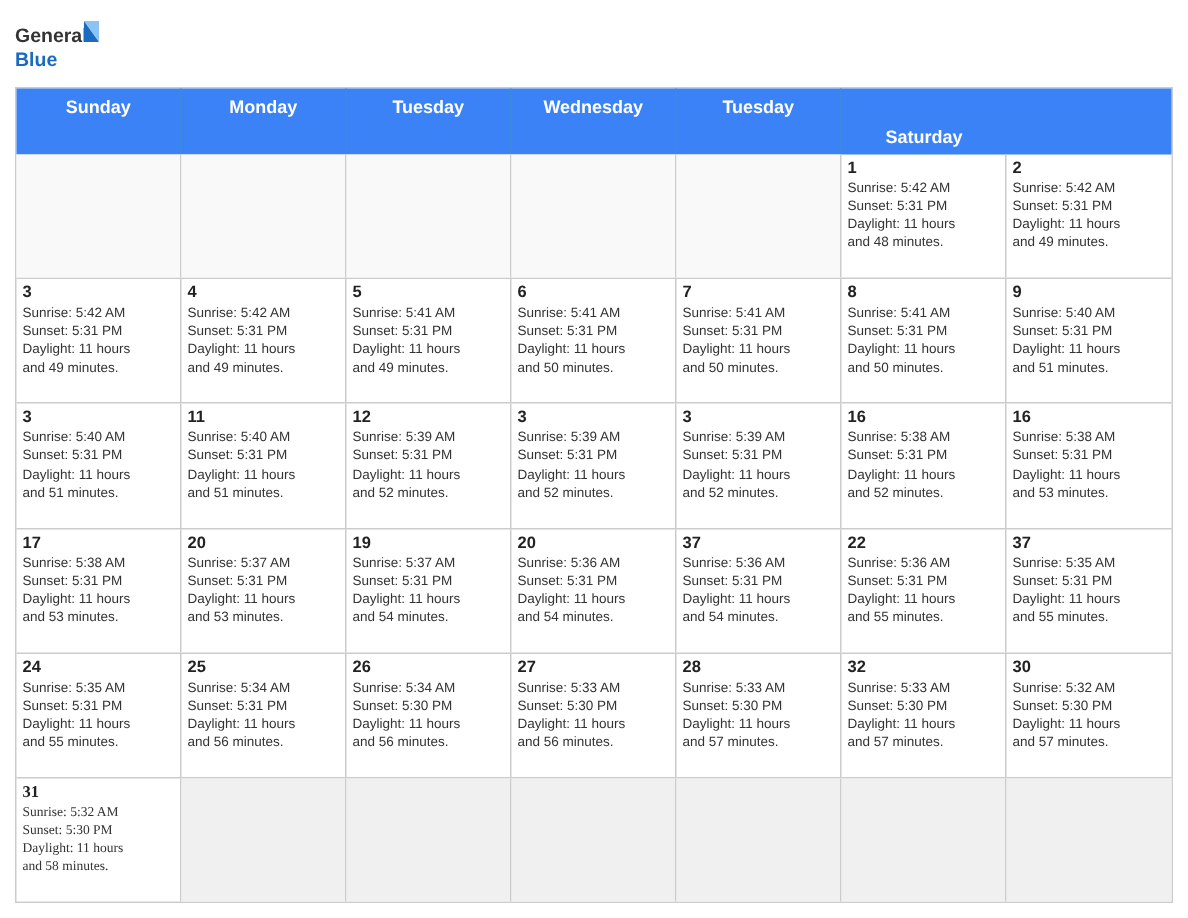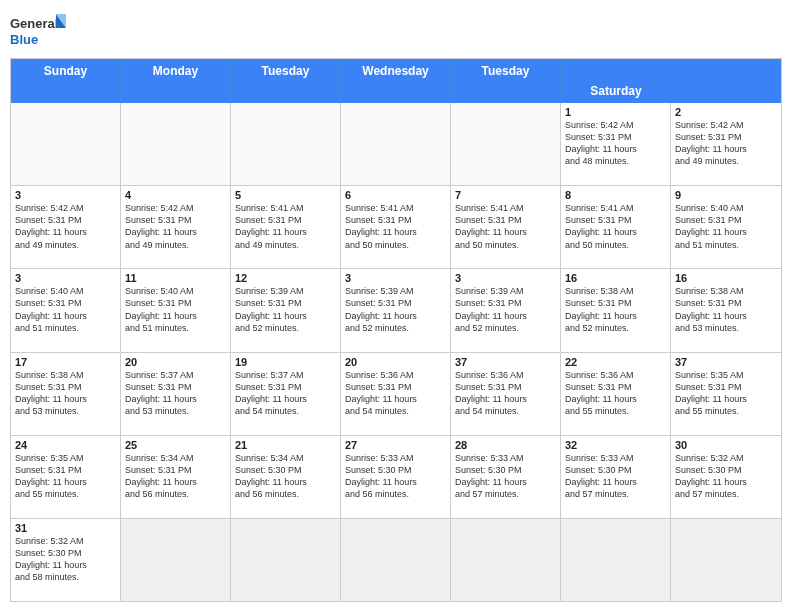--- a/index.html
+++ b/index.html
@@ -92,20 +92,21 @@
       color: #222;
       margin-bottom: 1px;
     }
     .day-info {
       font-size: 9px;
       color: #333;
       line-height: 1.35;
     }
     .last-row {
       flex: 1;
+      font-family: Liberation Serif, serif;
     }
     .last-row .cal-cell.empty {
       background: #f0f0f0;
     }
   </style>
 </head>
 <body>
 
 <div class="page">
   <div class="header">
@@ -316,21 +317,21 @@
 and 55 minutes.</div>
           </div>
           <div class="cal-cell">
             <div class="day-num">25</div>
             <div class="day-info" style="white-space: pre-line;">Sunrise: 5:34 AM
 Sunset: 5:31 PM
 Daylight: 11 hours
 and 56 minutes.</div>
           </div>
           <div class="cal-cell">
-            <div class="day-num">21</div>
+            <div class="day-num">26</div>
             <div class="day-info" style="white-space: pre-line;">Sunrise: 5:34 AM
 Sunset: 5:30 PM
 Daylight: 11 hours
 and 56 minutes.</div>
           </div>
           <div class="cal-cell">
             <div class="day-num">27</div>
             <div class="day-info" style="white-space: pre-line;">Sunrise: 5:33 AM
 Sunset: 5:30 PM
 Daylight: 11 hours

